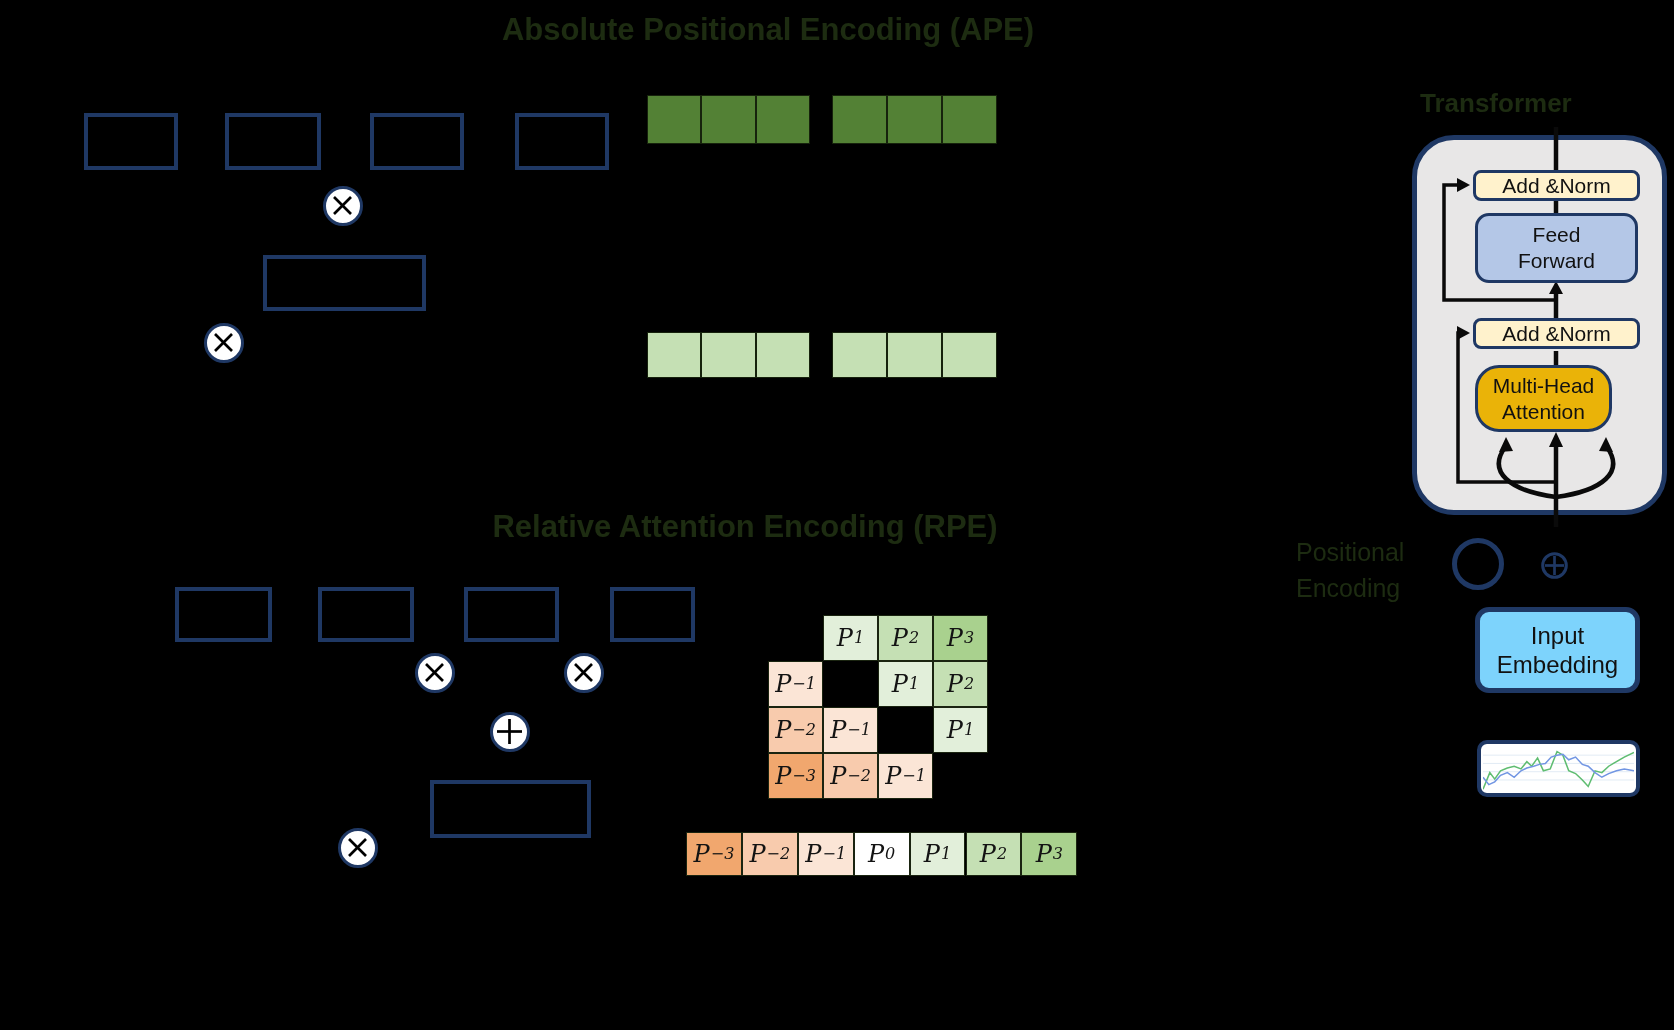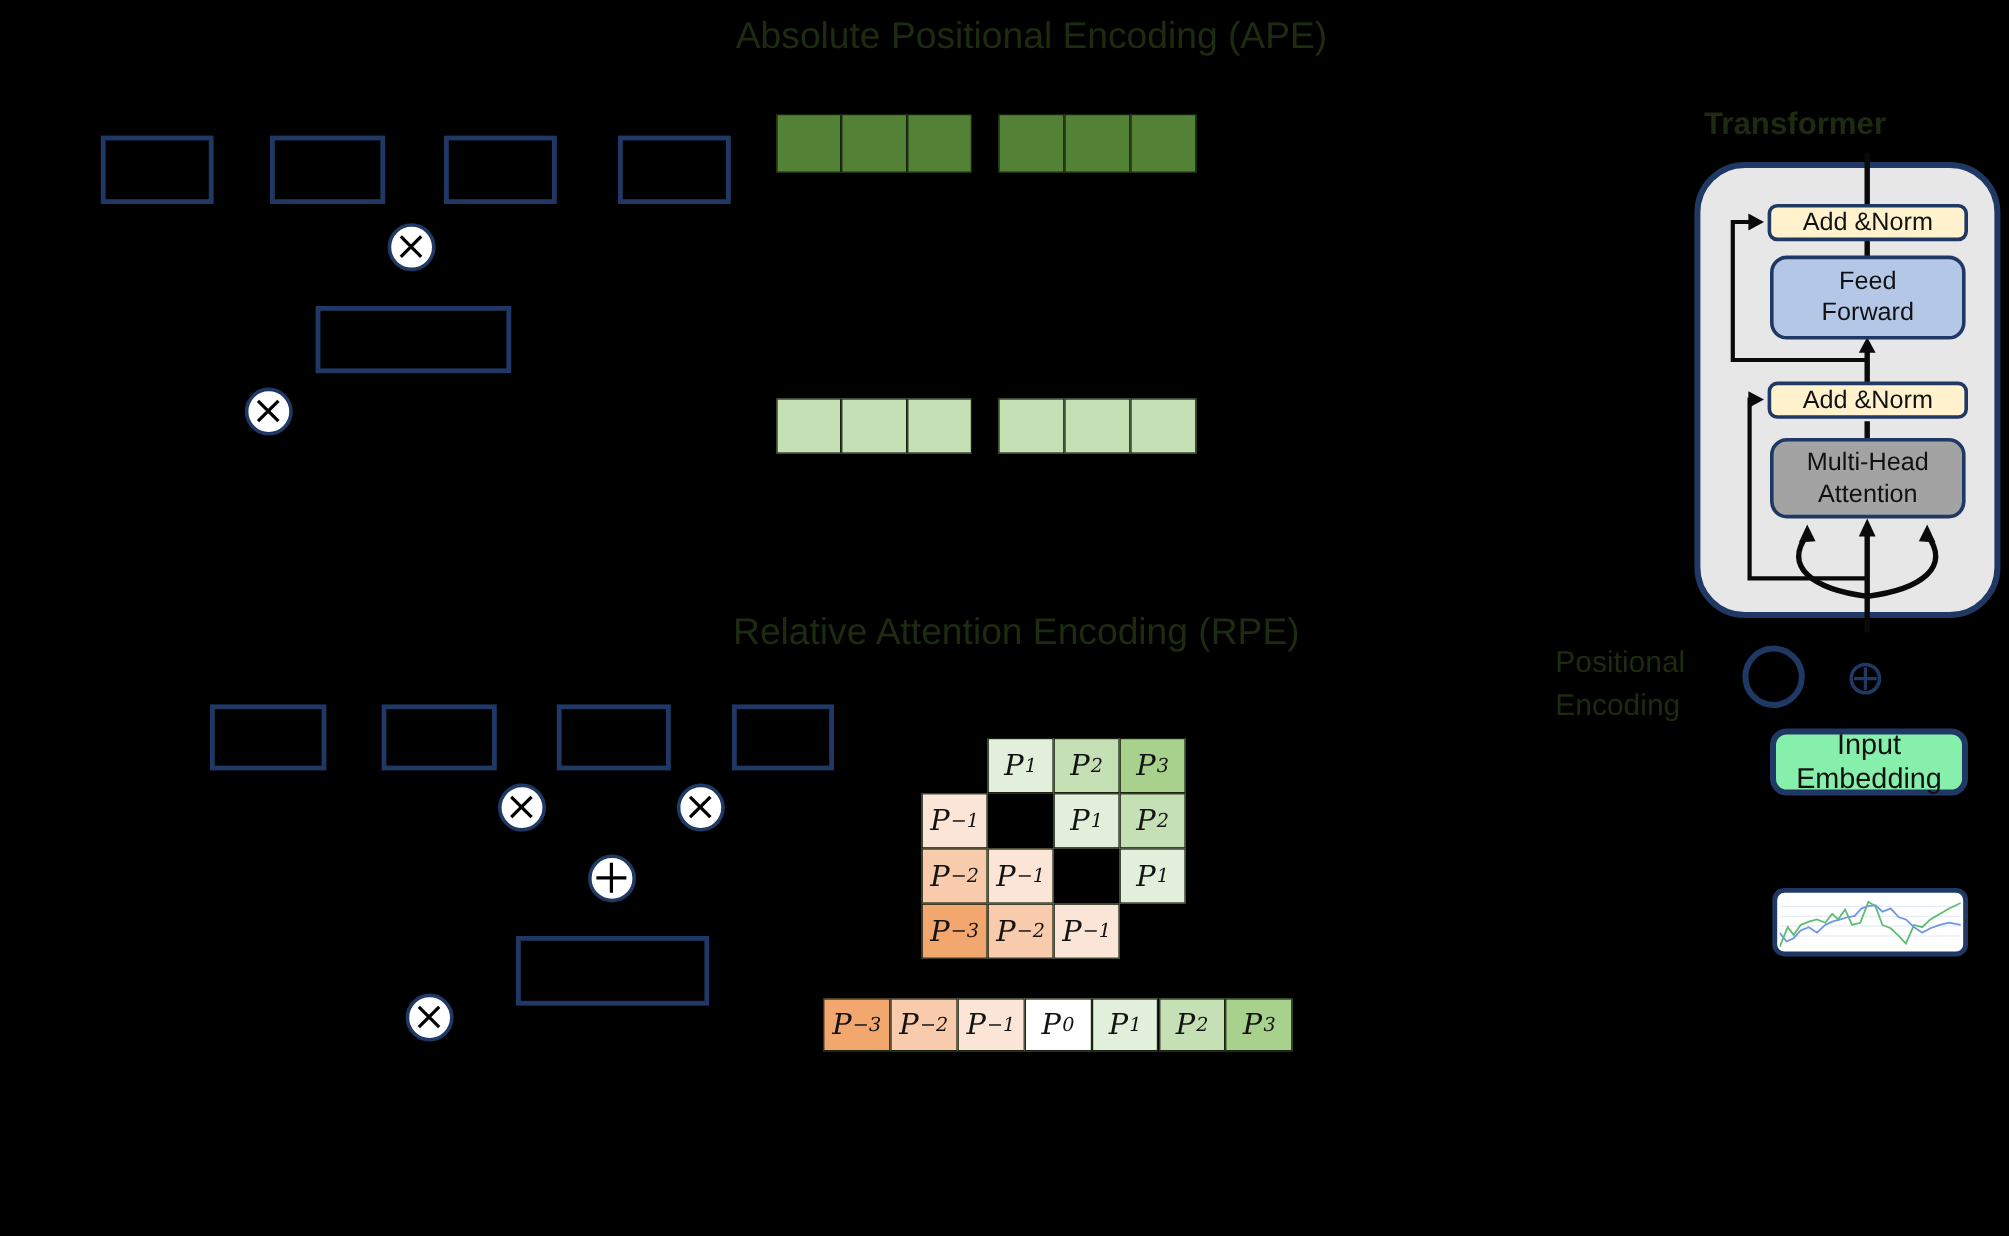--- a/index.html
+++ b/index.html
@@ -5,21 +5,21 @@
   :root{
     --navy:#1f3864;
     --titlegreen:#1d2c11;
     --ink:#0a0a0a;
   }
   html,body{margin:0;padding:0;background:#000;}
   #canvas{
     position:relative;width:1674px;height:1030px;background:#000;overflow:hidden;
     font-family:"Liberation Sans",sans-serif;
   }
-  .sec-title{position:absolute;font-weight:normal;font-size:31px;color:var(--titlegreen);text-align:right;}
+  .sec-title{position:absolute;font-weight:bold;font-size:31px;color:var(--titlegreen);text-align:center;}
   .small-title{position:absolute;font-weight:bold;font-size:26px;color:var(--titlegreen);text-align:left;}
   .outline-box{position:absolute;border:4px solid var(--navy);box-sizing:border-box;background:transparent;}
   .op{position:absolute;width:40px;height:40px;border-radius:50%;background:#ffffff;
       border:3.5px solid var(--navy);box-sizing:border-box;}
   .op svg{position:absolute;left:0;top:0;width:33px;height:33px;}
   .enc-row{position:absolute;display:flex;}
   .enc-cell{flex:1;box-sizing:border-box;border:1.6px solid #16220c;}
   .pcell{position:absolute;box-sizing:border-box;border:1.6px solid #1a2410;
          display:flex;align-items:center;justify-content:center;
          font-family:"DejaVu Serif",serif;font-style:italic;font-size:24px;color:#131313;}
@@ -235,39 +235,39 @@
 
   <div class="tbox" style="left:1475px;top:213px;width:163px;height:70px;background:#b4c7e7;border-radius:14px;font-size:21px">
     <span>Feed</span>
     <span>Forward</span>
   </div>
 
   <div class="tbox" style="left:1473px;top:318px;width:167px;height:31px;background:#fff2cc;border-radius:8px;font-size:21px">
     <span>Add &amp;Norm</span>
   </div>
 
-  <div class="tbox" style="left:1475px;top:365px;width:163px;height:67px;background:#a3a3a3;border-radius:14px;font-size:21px">
+  <div class="tbox" style="left:1475px;top:365px;width:137px;height:67px;background:#eab308;border-radius:24px;font-size:21px">
     <span>Multi-Head</span>
     <span>Attention</span>
   </div>
 
   <div class="pe-lines">
     <div>Positional</div>
     <div>Encoding</div>
   </div>
 
   <div class="pe-circle"></div>
 
   <svg style="position:absolute;left:1540px;top:551px;width:29px;height:29px" viewBox="0 0 29 29">
     <circle cx="14.5" cy="14.5" r="11.8" stroke="var(--navy)" stroke-width="3" fill="none"></circle>
     <line x1="14.5" y1="5" x2="14.5" y2="24" stroke="var(--navy)" stroke-width="2.7"></line>
     <line x1="5" y1="14.5" x2="24" y2="14.5" stroke="var(--navy)" stroke-width="2.7"></line>
   </svg>
 
-  <div class="tbox" style="left:1475px;top:607px;width:165px;height:56px;background:#86efac;border:5px solid var(--navy);border-radius:14px;font-size:24px">
+  <div class="tbox" style="left:1475px;top:607px;width:165px;height:86px;background:#7dd3fc;border:5px solid var(--navy);border-radius:14px;font-size:24px">
     <span>Input</span>
     <span>Embedding</span>
   </div>
 
   <div class="chart-box">
     <svg id="series-svg" style="position:absolute;left:2px;top:2px;width:151px;height:45px" viewBox="0 0 155 49" preserveAspectRatio="none">
         <line x1="0" x2="155" y1="10" y2="10" stroke="#dde7f3" stroke-width="0.9"></line>
         <line x1="0" x2="155" y1="19" y2="19" stroke="#dde7f3" stroke-width="0.9"></line>
         <line x1="0" x2="155" y1="28" y2="28" stroke="#dde7f3" stroke-width="0.9"></line>
         <line x1="0" x2="155" y1="37" y2="37" stroke="#dde7f3" stroke-width="0.9"></line>

